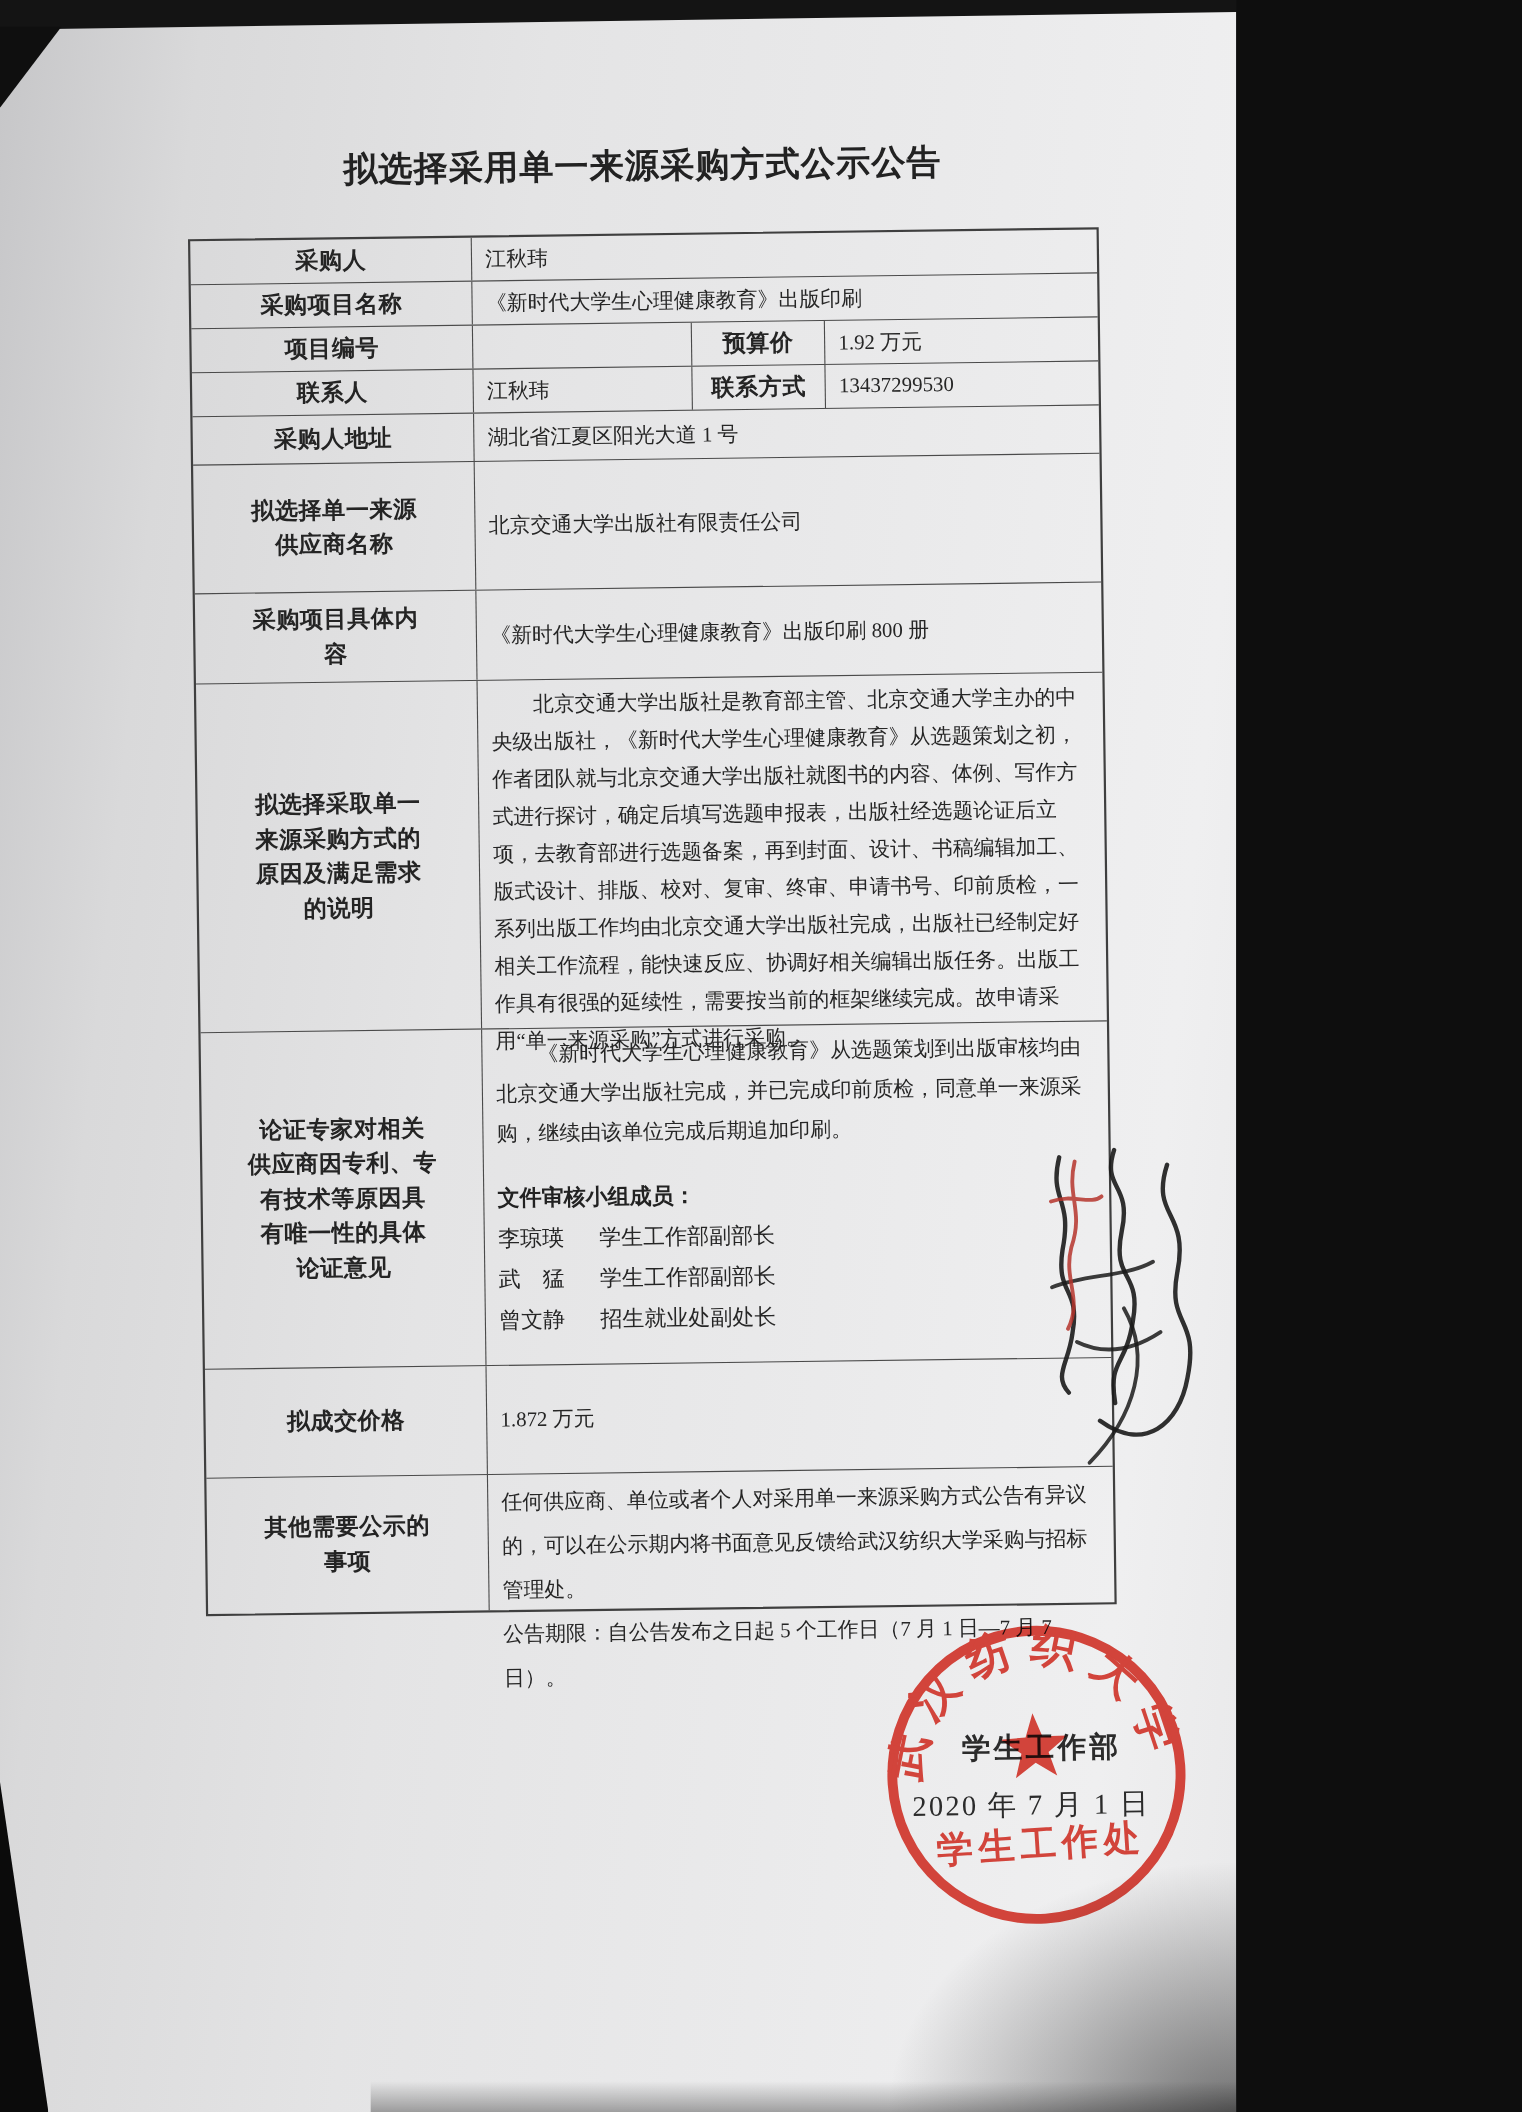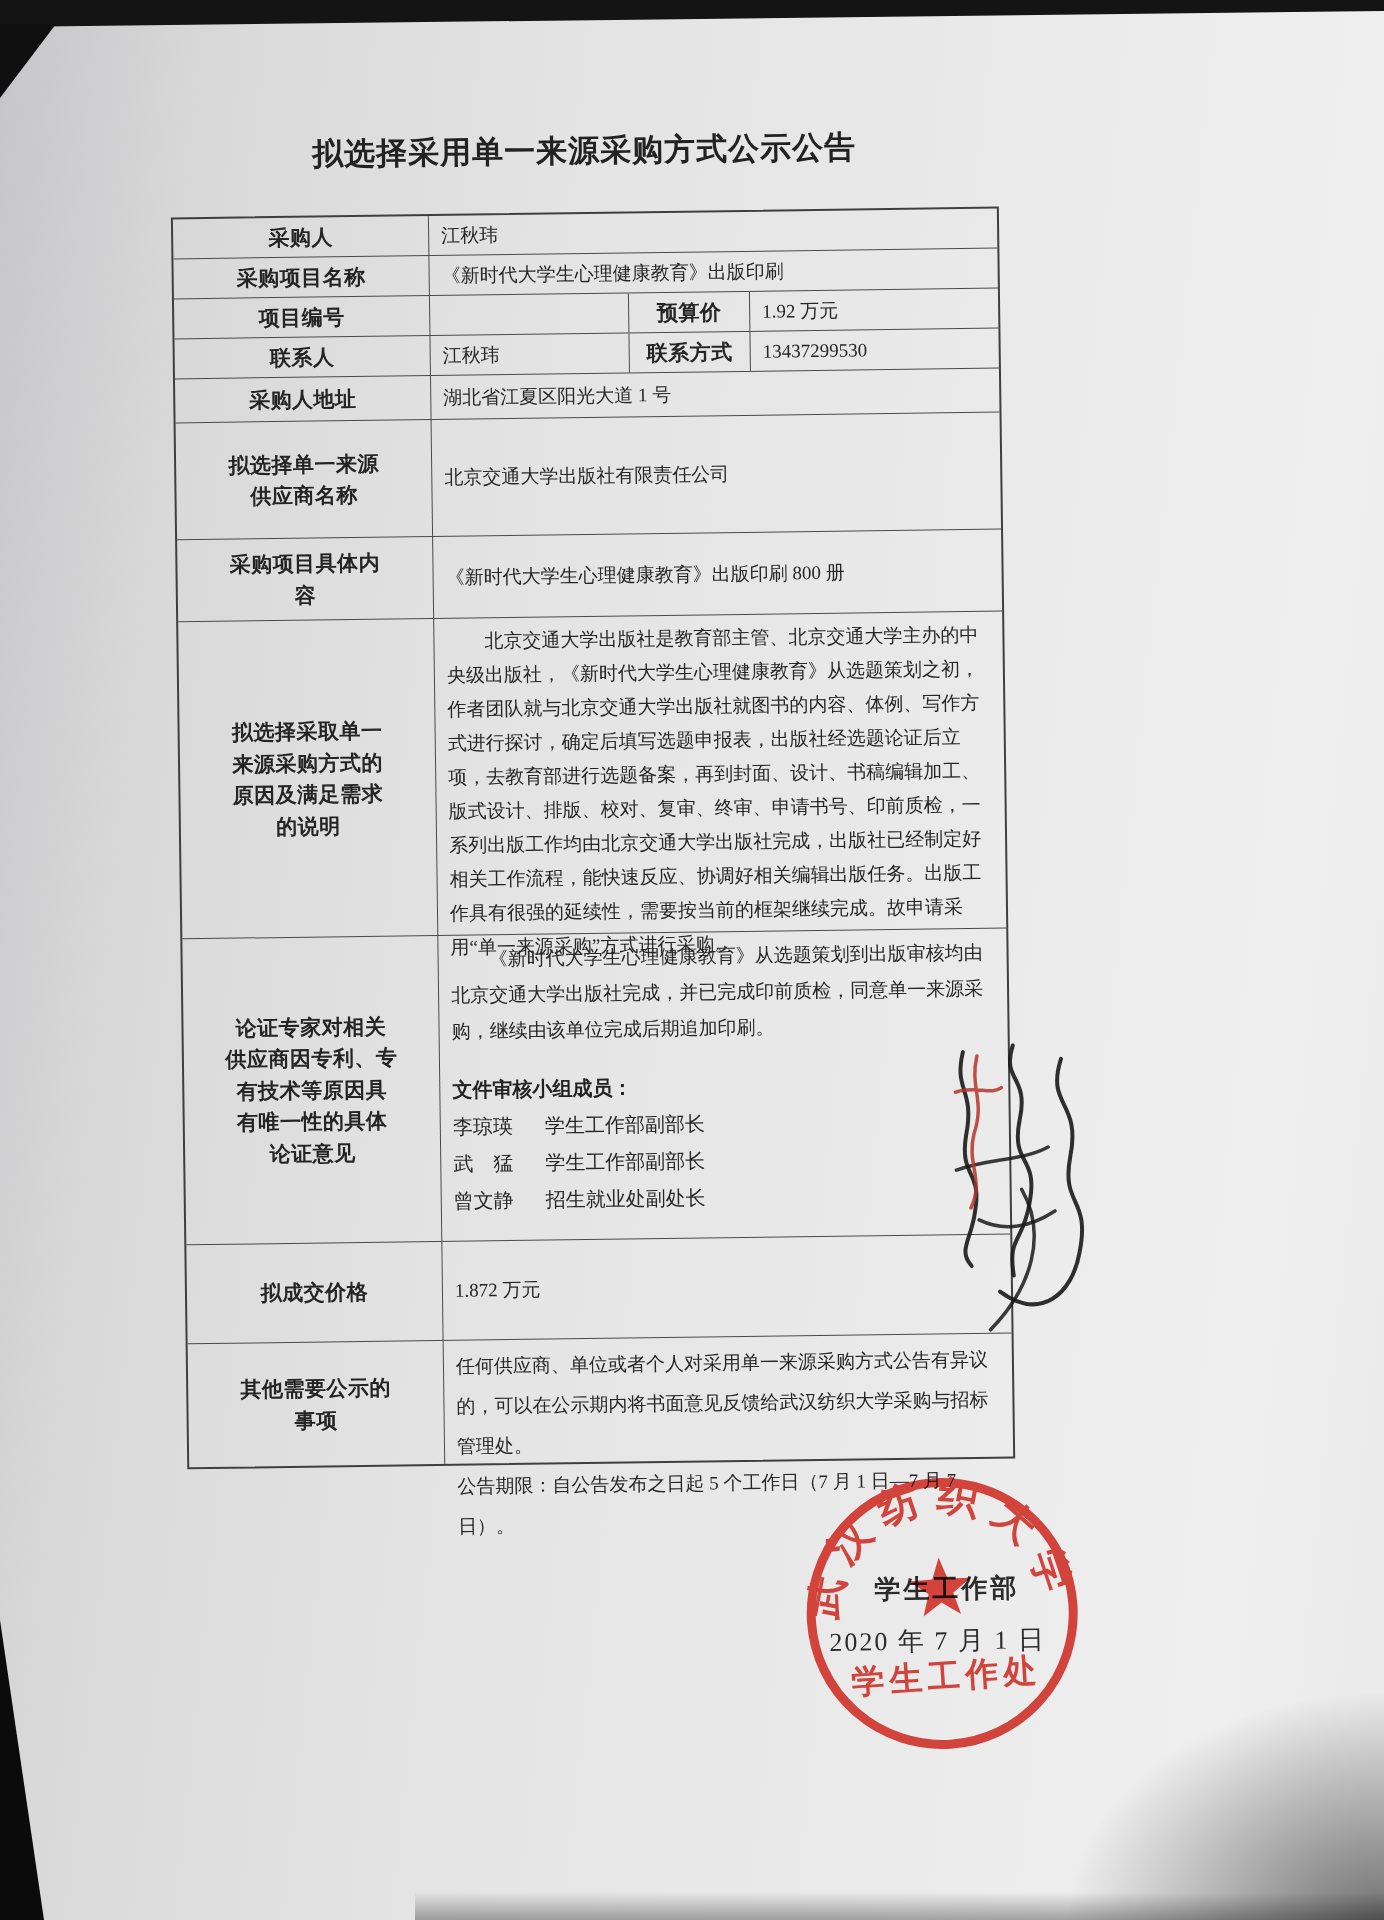--- a/index.html
+++ b/index.html
@@ -1,18 +1,18 @@
 <!DOCTYPE html>
 <html><head>
 <meta charset="utf-8">
 <style>
   * { margin:0; padding:0; box-sizing:border-box; }
   html,body { background:#0e0e0e; }
   .photo {
-    position:relative; width:1384px; height:1920px; overflow:hidden;
+    position:relative; width:1124px; height:1920px; overflow:hidden;
     background:#141414;
     font-family:"Liberation Serif","DejaVu Serif",serif;
     color:#262626;
   }
   .paper {
     position:absolute; inset:0;
     background:linear-gradient(96deg,#c6c6c8 0%,#d9d9da 14%,#e4e4e5 38%,#eaeaeb 66%,#efeff0 88%,#e9e9ea 100%);
     clip-path:polygon(0 27px,100% 11px,100% 100%,0 100%);
   }
   .content { position:absolute; inset:0; transform:rotate(-0.75deg); transform-origin:586px 300px; }

